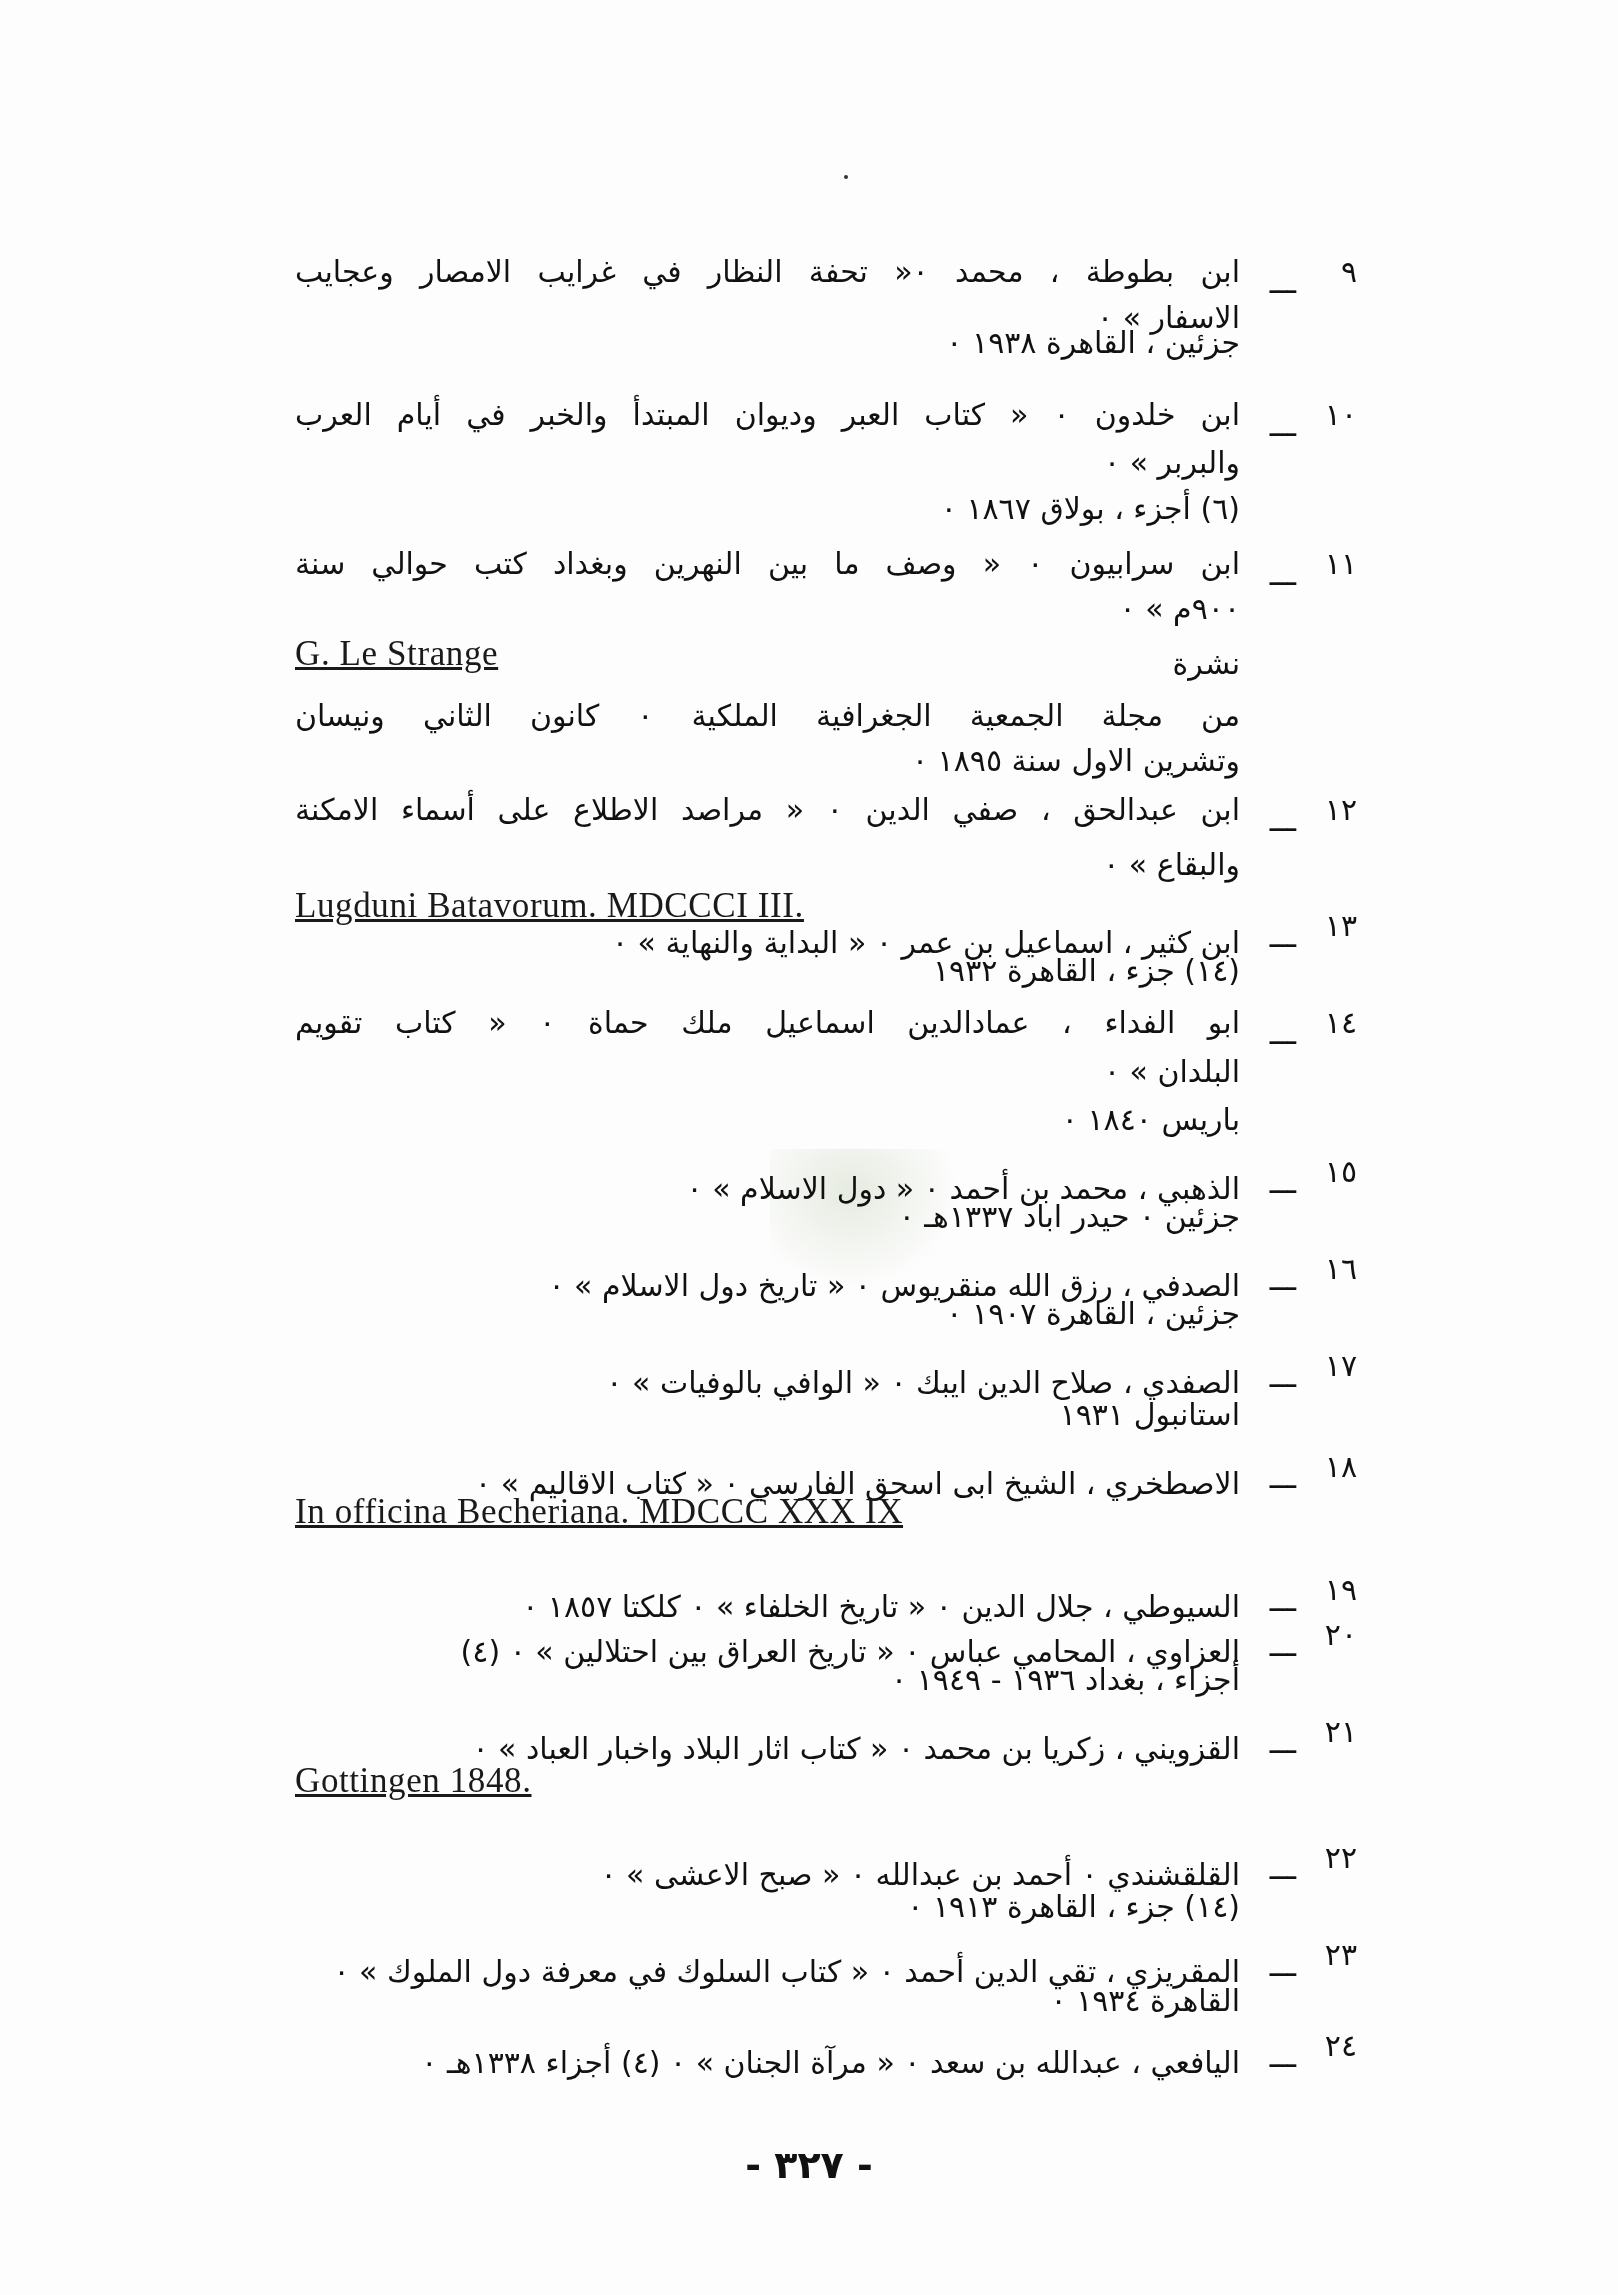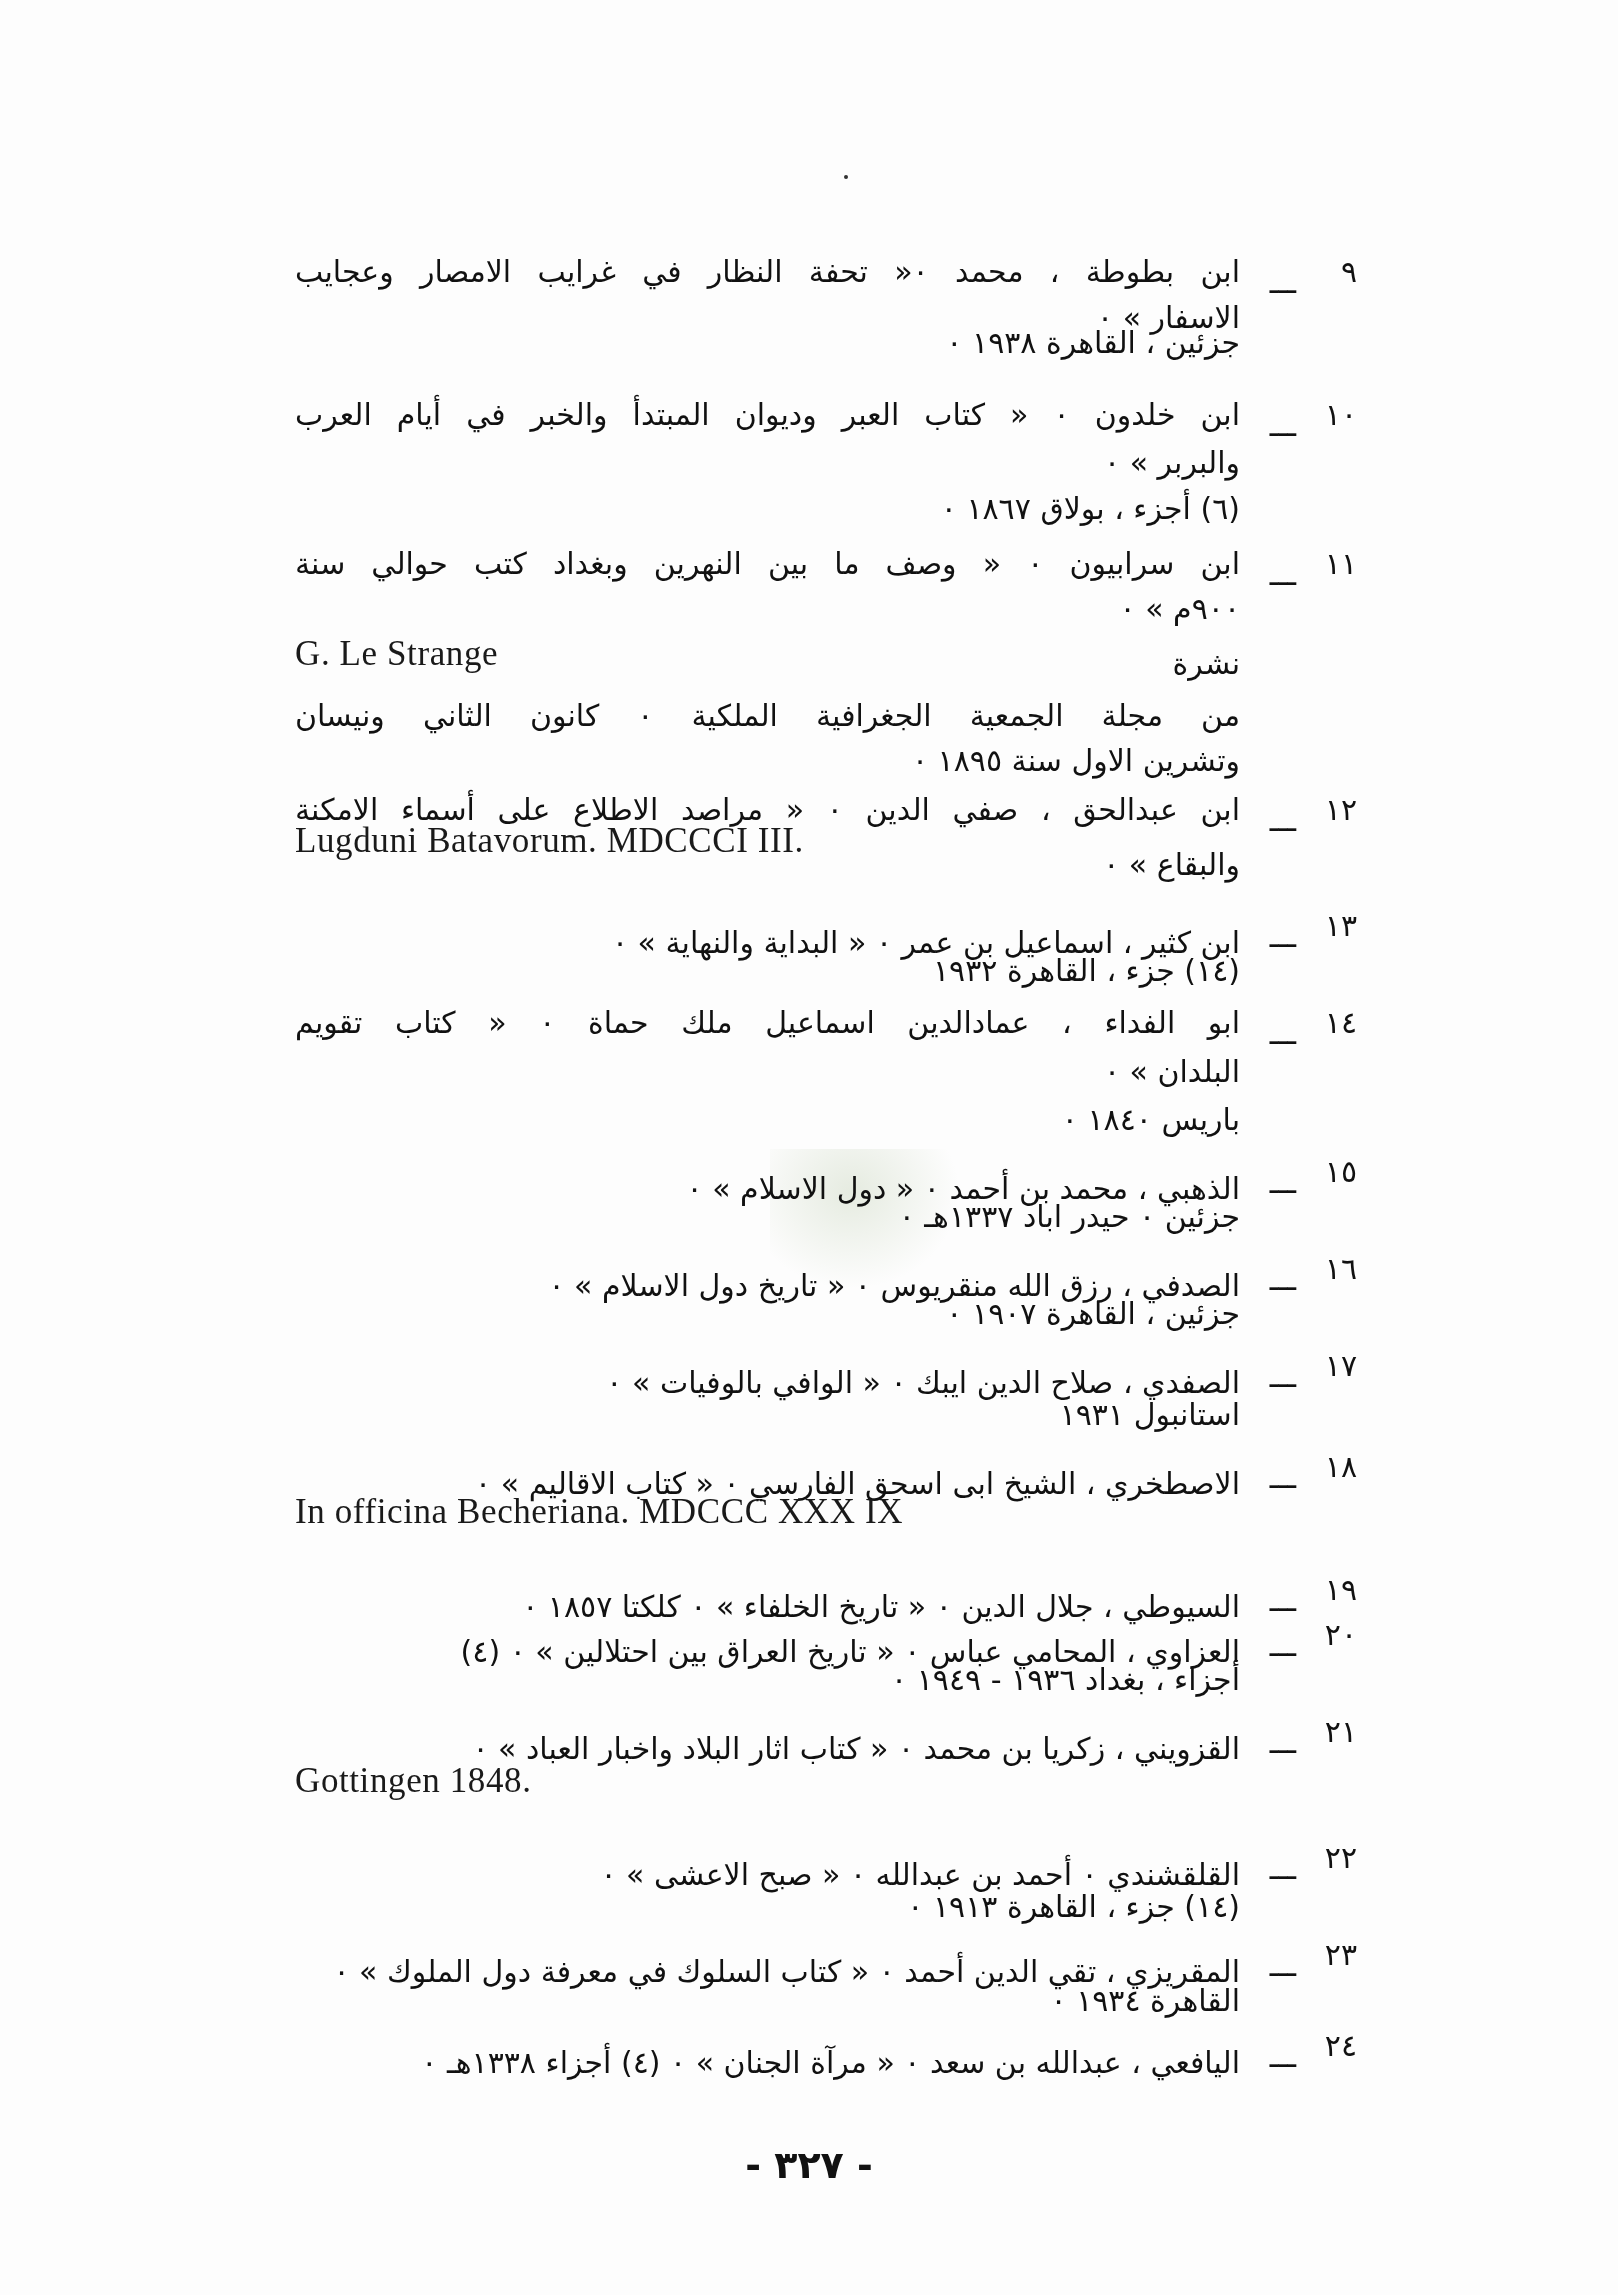--- a/index.html
+++ b/index.html
@@ -7,21 +7,21 @@
   .page { position:absolute; left:0; top:0; width:1618px; height:2295px; background:#fdfdfd; }
   .dot-top { position:absolute; left:844px; top:175px; width:3.9px; height:3.9px; border-radius:50%; background:#333; }
   .line { position:absolute; left:295px; width:1062px; height:45px; direction:rtl;
           font-family:"DejaVu Sans", sans-serif; font-size:30px; line-height:45px; white-space:nowrap; }
   .num { position:absolute; right:0; top:0; width:39px; text-align:right; }
   .dash { position:absolute; right:61px; top:11px; }
   .txt { position:absolute; right:117px; top:0; left:0; text-align:justify; text-align-last:justify; }
   .txt.short { text-align:right; text-align-last:right;margin-top:17px; }
   .cont { position:absolute; right:117px; top:0; text-align:right; }
   .latin { position:absolute; left:295px; font-family:"Liberation Serif", serif; font-size:35px; line-height:45px;
-           direction:ltr; white-space:nowrap; letter-spacing:0.6px; color:#1a1a1a; }
+           direction:ltr; white-space:nowrap; letter-spacing:0.6px; color:#1a1a1a;text-decoration:underline; }
   .pagenum { position:absolute; left:0; width:1618px; top:2143px; text-align:center; direction:rtl;
              font-family:"DejaVu Sans", sans-serif; font-weight:bold; font-size:38px; }
   .watermark { position:absolute; left:770px; top:1149px; width:272px; height:214px; opacity:0.25;
                background:radial-gradient(ellipse at 30% 20%, #9fb58a 0%, rgba(159,181,138,0) 40%); }
 </style>
 </head>
 <body>
 
 <div class="page">
   <div class="dot-top"></div>
@@ -68,21 +68,21 @@
   </div>
   <div class="line" style="top:738px">
     <span class="cont">وتشرين الاول سنة ١٨٩٥ ٠</span>
   </div>
 
   <div class="line" style="top:787px">
     <span class="num">١٢</span>
     <span class="dash">ـــ</span>
     <span class="txt">ابن عبدالحق ، صفي الدين ٠ « مراصد الاطلاع على أسماء الامكنة</span>
   </div>
-  <div class="latin" style="top:818px">Lugduni Batavorum. MDCCCI III.</div>
+  <div class="latin" style="top:883px">Lugduni Batavorum. MDCCCI III.</div>
   <div class="line" style="top:842px">
     <span class="cont">والبقاع » ٠</span>
   </div>
 
   <div class="line" style="top:903px">
     <span class="num">١٣</span>
     <span class="dash">ـــ</span>
     <span class="txt short">ابن كثير ، اسماعيل بن عمر ٠ « البداية والنهاية » ٠</span>
   </div>
   <div class="line" style="top:948px">

